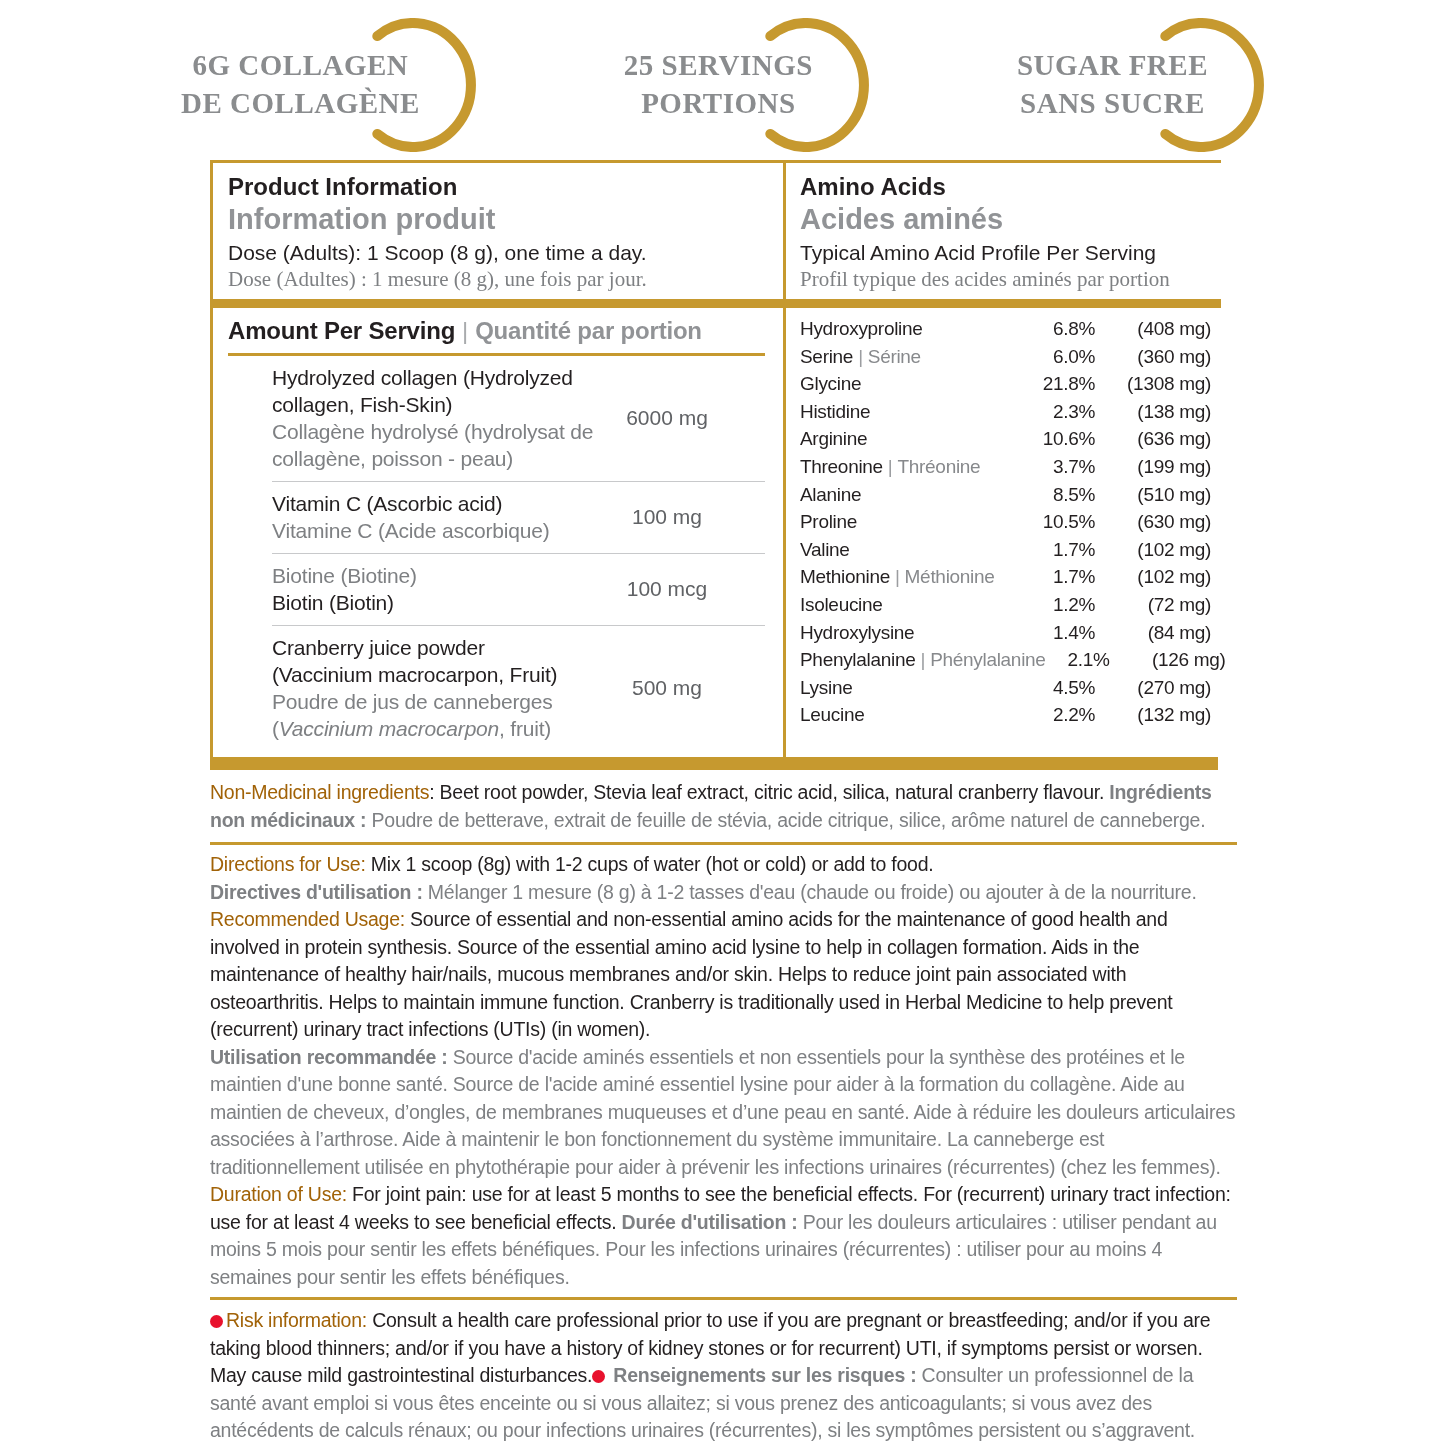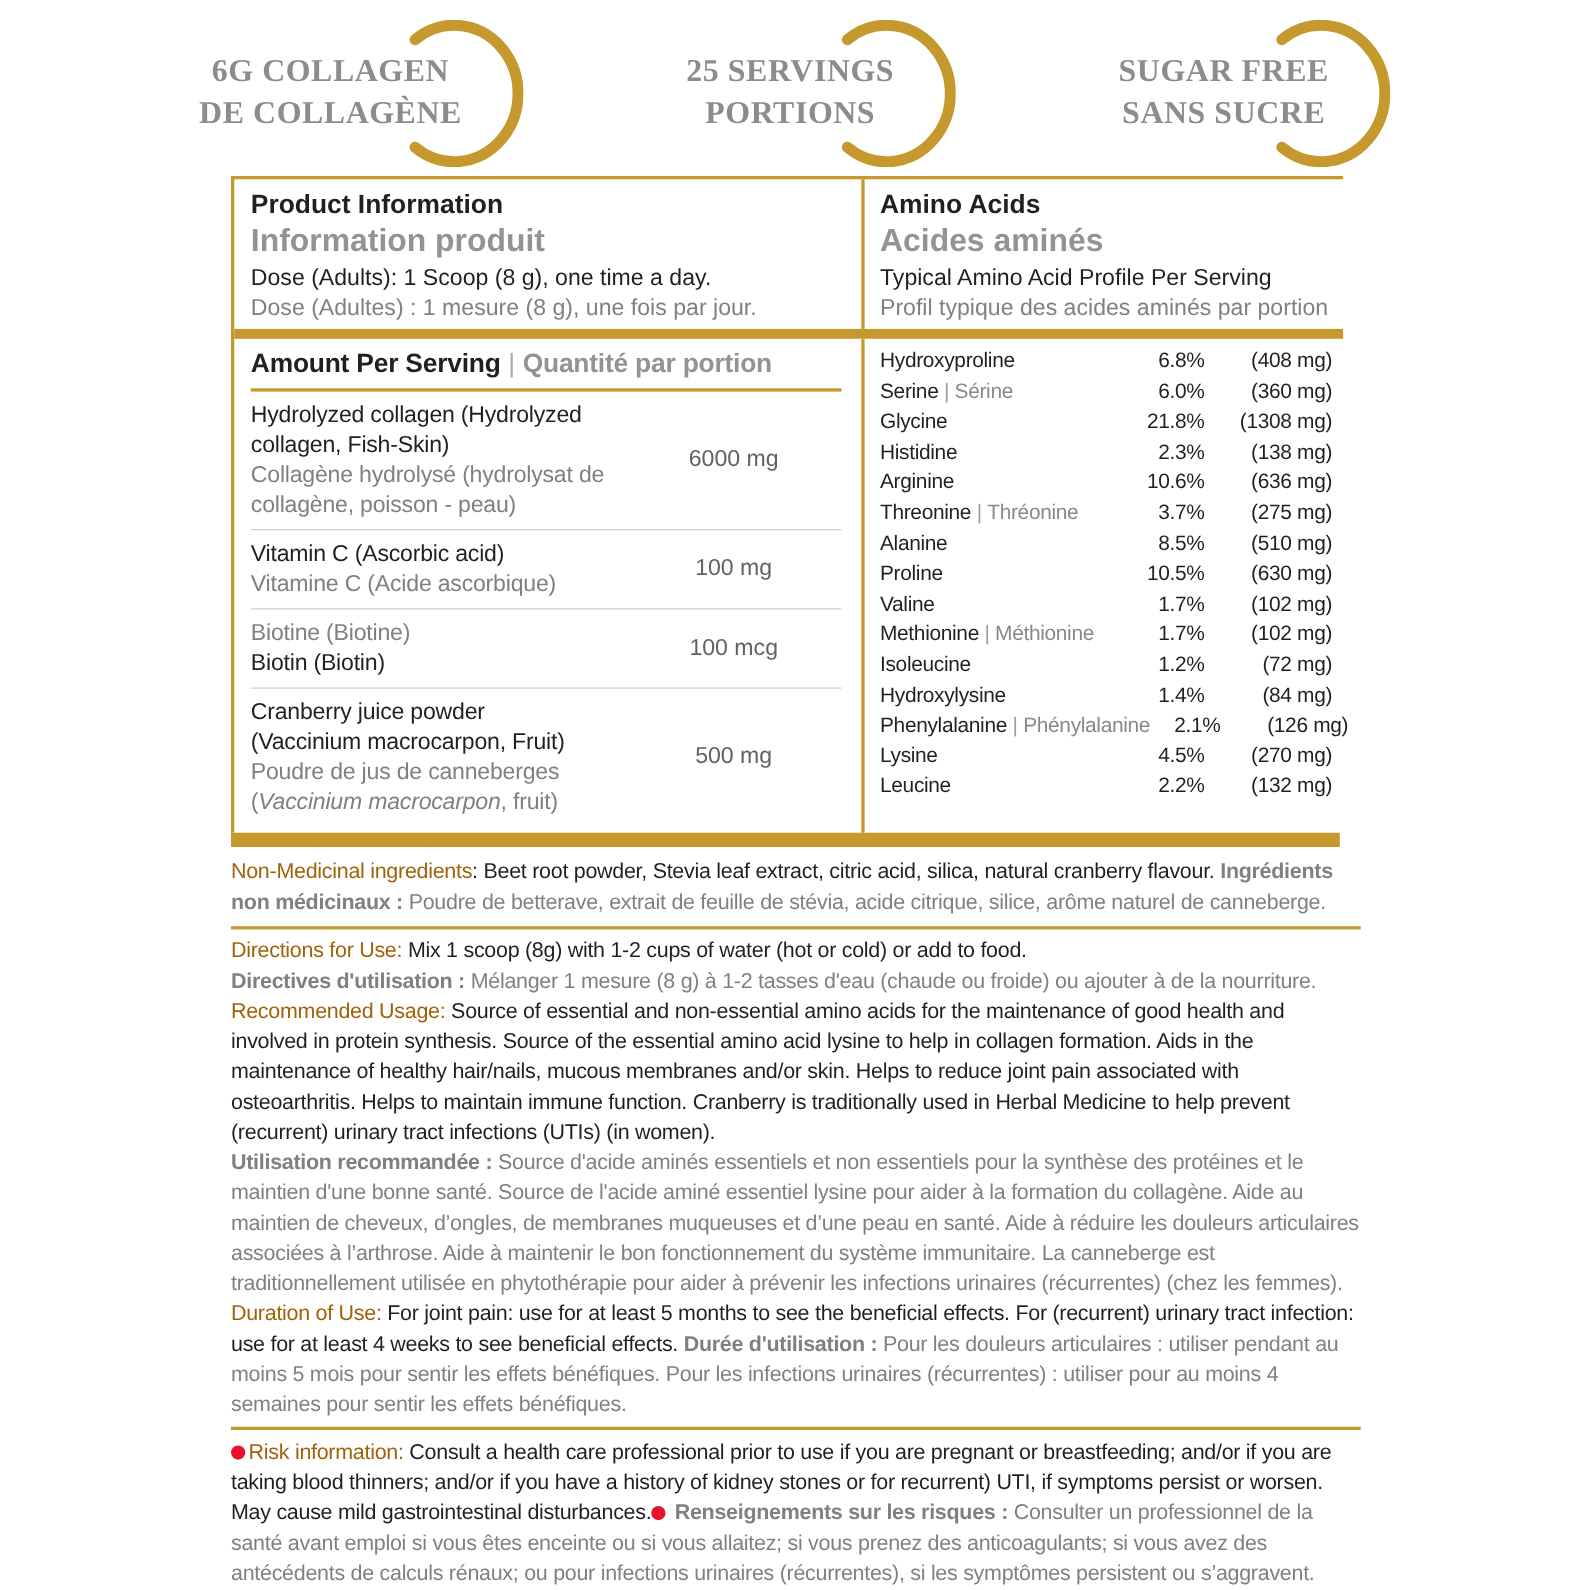--- a/index.html
+++ b/index.html
@@ -18,28 +18,28 @@
          border-top:3px solid #C6992F;border-left:3px solid #C6992F;
          display:grid;grid-template-columns:570px 438px;}
   .cell{box-sizing:border-box;}
   .cell-r{border-left:3px solid #C6992F;}
   .band{grid-column:1/3;height:9px;background:#C6992F;}
   .head-l{padding:8px 18px 6px 15px;}
   .head-r{padding:8px 10px 6px 14px;}
   .h-en{font-size:24px;font-weight:700;line-height:32px;color:#231F20;margin:0;}
   .h-fr{font-size:29px;font-weight:700;line-height:32px;color:#919396;margin:0 0 4px;}
   .sub-en{font-size:21px;line-height:27px;color:#231F20;}
-  .sub-fr{font-size:21px;line-height:27px;color:#7E8083;}
+  .sub-fr{font-size:21px;line-height:27px;color:#7E8083;font-family:Liberation Serif, serif;}
   .body-l{padding:0 18px 6px 15px;}
   .body-r{border-left:3px solid #C6992F;padding:7px 10px 6px 14px;}
   .aps-head{font-size:24px;font-weight:700;padding:9px 0 8px;border-bottom:3px solid #C6992F;
             white-space:nowrap;letter-spacing:-0.2px;}
   .aps-sep{color:#A9ABAD;font-weight:400;padding:0 7px;}
   .aps-fr{color:#919396;}
-  .ing-row{display:flex;padding:8px 0 9px;}
+  .ing-row{display:flex;padding:8px 0 9px;margin-left:44px;}
   .ing-row + .ing-row{border-top:1.5px solid #C8C9CB;}
   .ing-lines{flex:1;}
   .ing-line{font-size:21px;line-height:27px;letter-spacing:-0.2px;}
   .ing-amt{flex:0 0 120px;margin-right:38px;align-self:center;text-align:center;
            font-size:21px;color:#606265;}
   .am-row{display:flex;align-items:baseline;font-size:19px;line-height:27.6px;letter-spacing:-0.3px;}
   .am-name{flex:1;white-space:nowrap;}
   .am-en{color:#231F20;}
   .am-sep{color:#9B9DA0;margin:0 5px;}
   .am-fr{color:#87898C;}
@@ -178,21 +178,21 @@
             <div class="am-mg">(138 mg)</div>
           </div>
           <div class="am-row">
             <div class="am-name"><span class="am-en">Arginine</span></div>
             <div class="am-pct">10.6%</div>
             <div class="am-mg">(636 mg)</div>
           </div>
           <div class="am-row">
             <div class="am-name"><span class="am-en">Threonine</span><span class="am-sep">|</span><span class="am-fr">Thréonine</span></div>
             <div class="am-pct">3.7%</div>
-            <div class="am-mg">(275 mg)</div>
+            <div class="am-mg">(199 mg)</div>
           </div>
           <div class="am-row">
             <div class="am-name"><span class="am-en">Alanine</span></div>
             <div class="am-pct">8.5%</div>
             <div class="am-mg">(510 mg)</div>
           </div>
           <div class="am-row">
             <div class="am-name"><span class="am-en">Proline</span></div>
             <div class="am-pct">10.5%</div>
             <div class="am-mg">(630 mg)</div>

